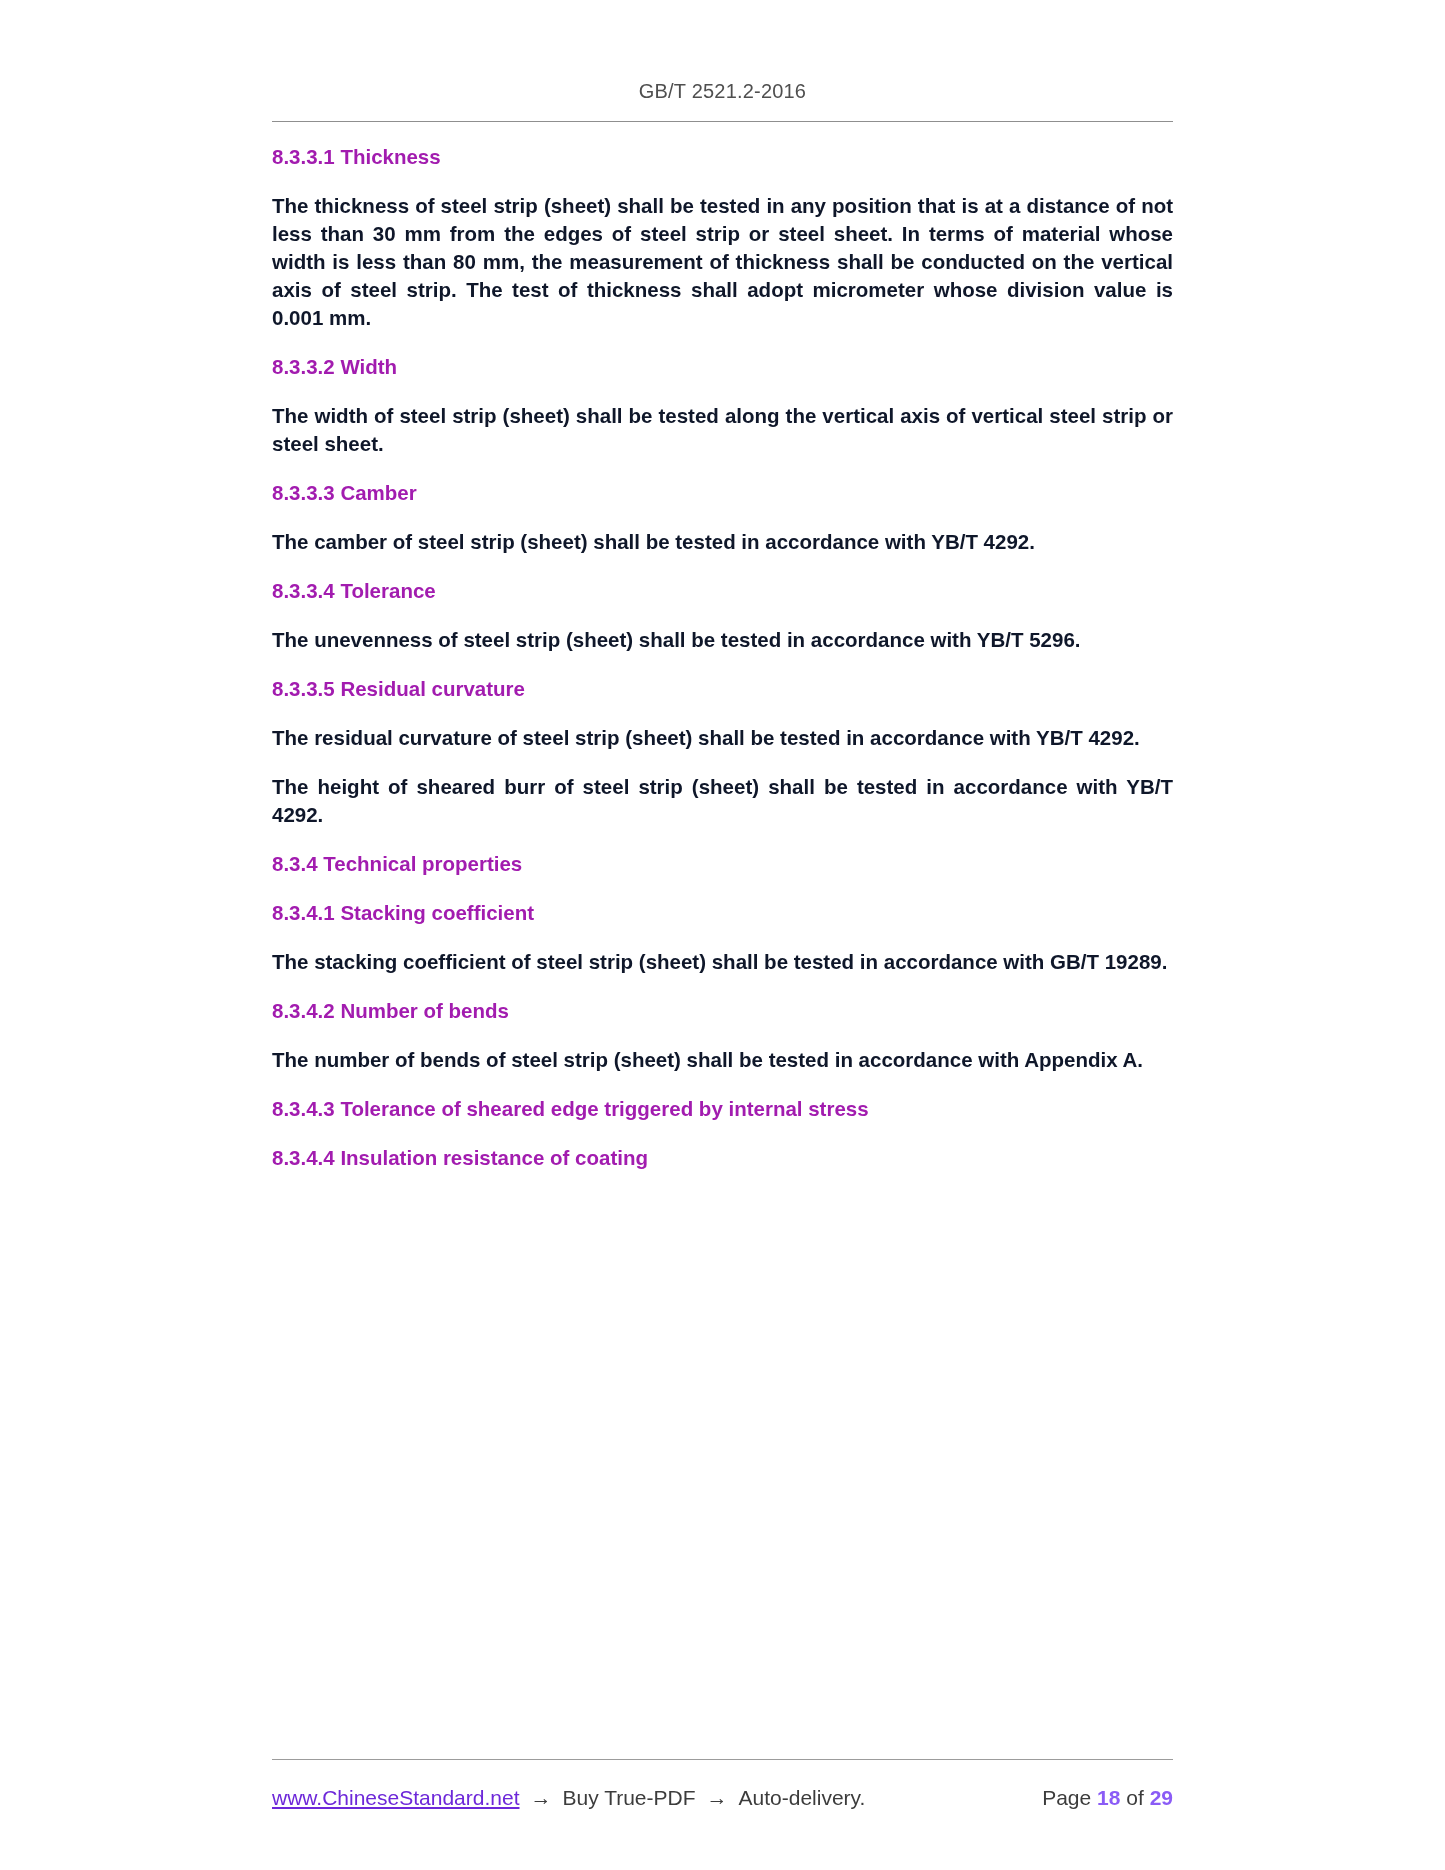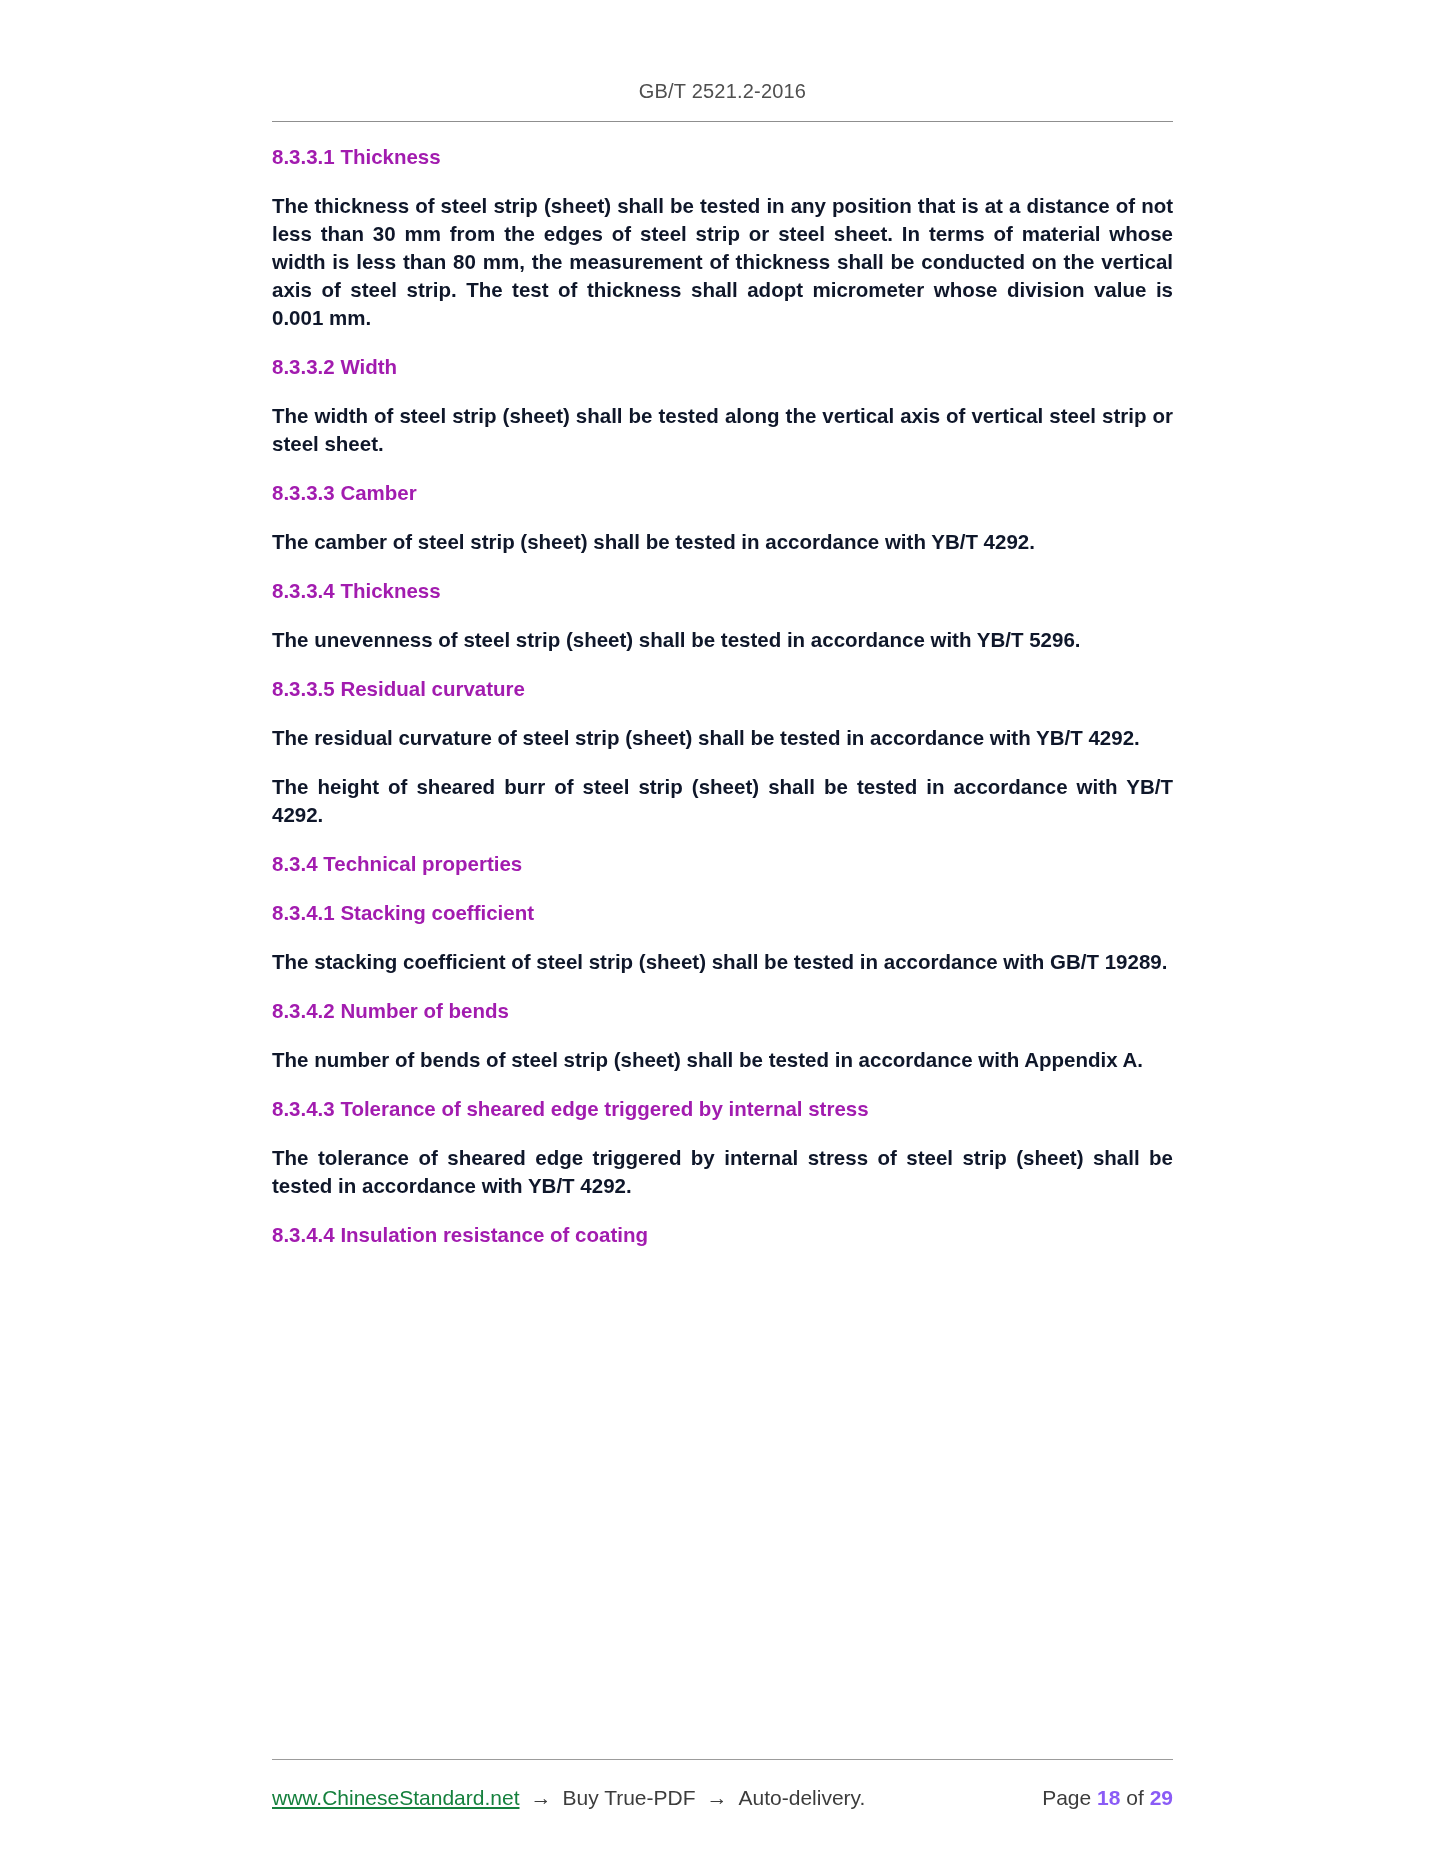--- a/index.html
+++ b/index.html
@@ -65,21 +65,21 @@
     font-size: 21px;
     color: #3c3c3c;
   }
   .footer-left {
     display: flex;
     gap: 11px;
     align-items: baseline;
     white-space: nowrap;
   }
   .site-link {
-    color: #15803d;
+    color: #6d28d9;
     text-decoration: underline;
     cursor: pointer;
   }
   .arrow { color: #3c3c3c; }
   .page-info { white-space: nowrap; color: #3c3c3c; }
   .page-info .num { font-weight: bold; color: #8b5cf6; }
 </style>
 </head>
 <body>
 
@@ -91,32 +91,31 @@
 
   <hr class="header-rule">
 
   <main class="doc-body">
       <h3 class="section-heading">8.3.3.1 Thickness</h3>
       <p class="section-paragraph">The thickness of steel strip (sheet) shall be tested in any position that is at a distance of not less than 30 mm from the edges of steel strip or steel sheet. In terms of material whose width is less than 80 mm, the measurement of thickness shall be conducted on the vertical axis of steel strip. The test of thickness shall adopt micrometer whose division value is 0.001 mm.</p>
       <h3 class="section-heading">8.3.3.2 Width</h3>
       <p class="section-paragraph">The width of steel strip (sheet) shall be tested along the vertical axis of vertical steel strip or steel sheet.</p>
       <h3 class="section-heading">8.3.3.3 Camber</h3>
       <p class="section-paragraph">The camber of steel strip (sheet) shall be tested in accordance with YB/T 4292.</p>
-      <h3 class="section-heading">8.3.3.4 Thickness</h3>
+      <h3 class="section-heading">8.3.3.4 Tolerance</h3>
       <p class="section-paragraph">The unevenness of steel strip (sheet) shall be tested in accordance with YB/T 5296.</p>
       <h3 class="section-heading">8.3.3.5 Residual curvature</h3>
       <p class="section-paragraph">The residual curvature of steel strip (sheet) shall be tested in accordance with YB/T 4292.</p>
       <p class="section-paragraph">The height of sheared burr of steel strip (sheet) shall be tested in accordance with YB/T 4292.</p>
       <h3 class="section-heading">8.3.4 Technical properties</h3>
       <h3 class="section-heading">8.3.4.1 Stacking coefficient</h3>
       <p class="section-paragraph">The stacking coefficient of steel strip (sheet) shall be tested in accordance with GB/T 19289.</p>
       <h3 class="section-heading">8.3.4.2 Number of bends</h3>
       <p class="section-paragraph">The number of bends of steel strip (sheet) shall be tested in accordance with Appendix A.</p>
       <h3 class="section-heading">8.3.4.3 Tolerance of sheared edge triggered by internal stress</h3>
-      <p class="section-paragraph">The tolerance of sheared edge triggered by internal stress of steel strip (sheet) shall be tested in accordance with YB/T 4292.</p>
       <h3 class="section-heading">8.3.4.4 Insulation resistance of coating</h3>
     </main>
 
   <footer class="doc-footer">
     <hr class="footer-rule">
     <div class="footer-row">
       <div class="footer-left">
         <a class="site-link">www.ChineseStandard.net</a>
         <span class="arrow">→</span>
         <span>Buy True-PDF</span>

